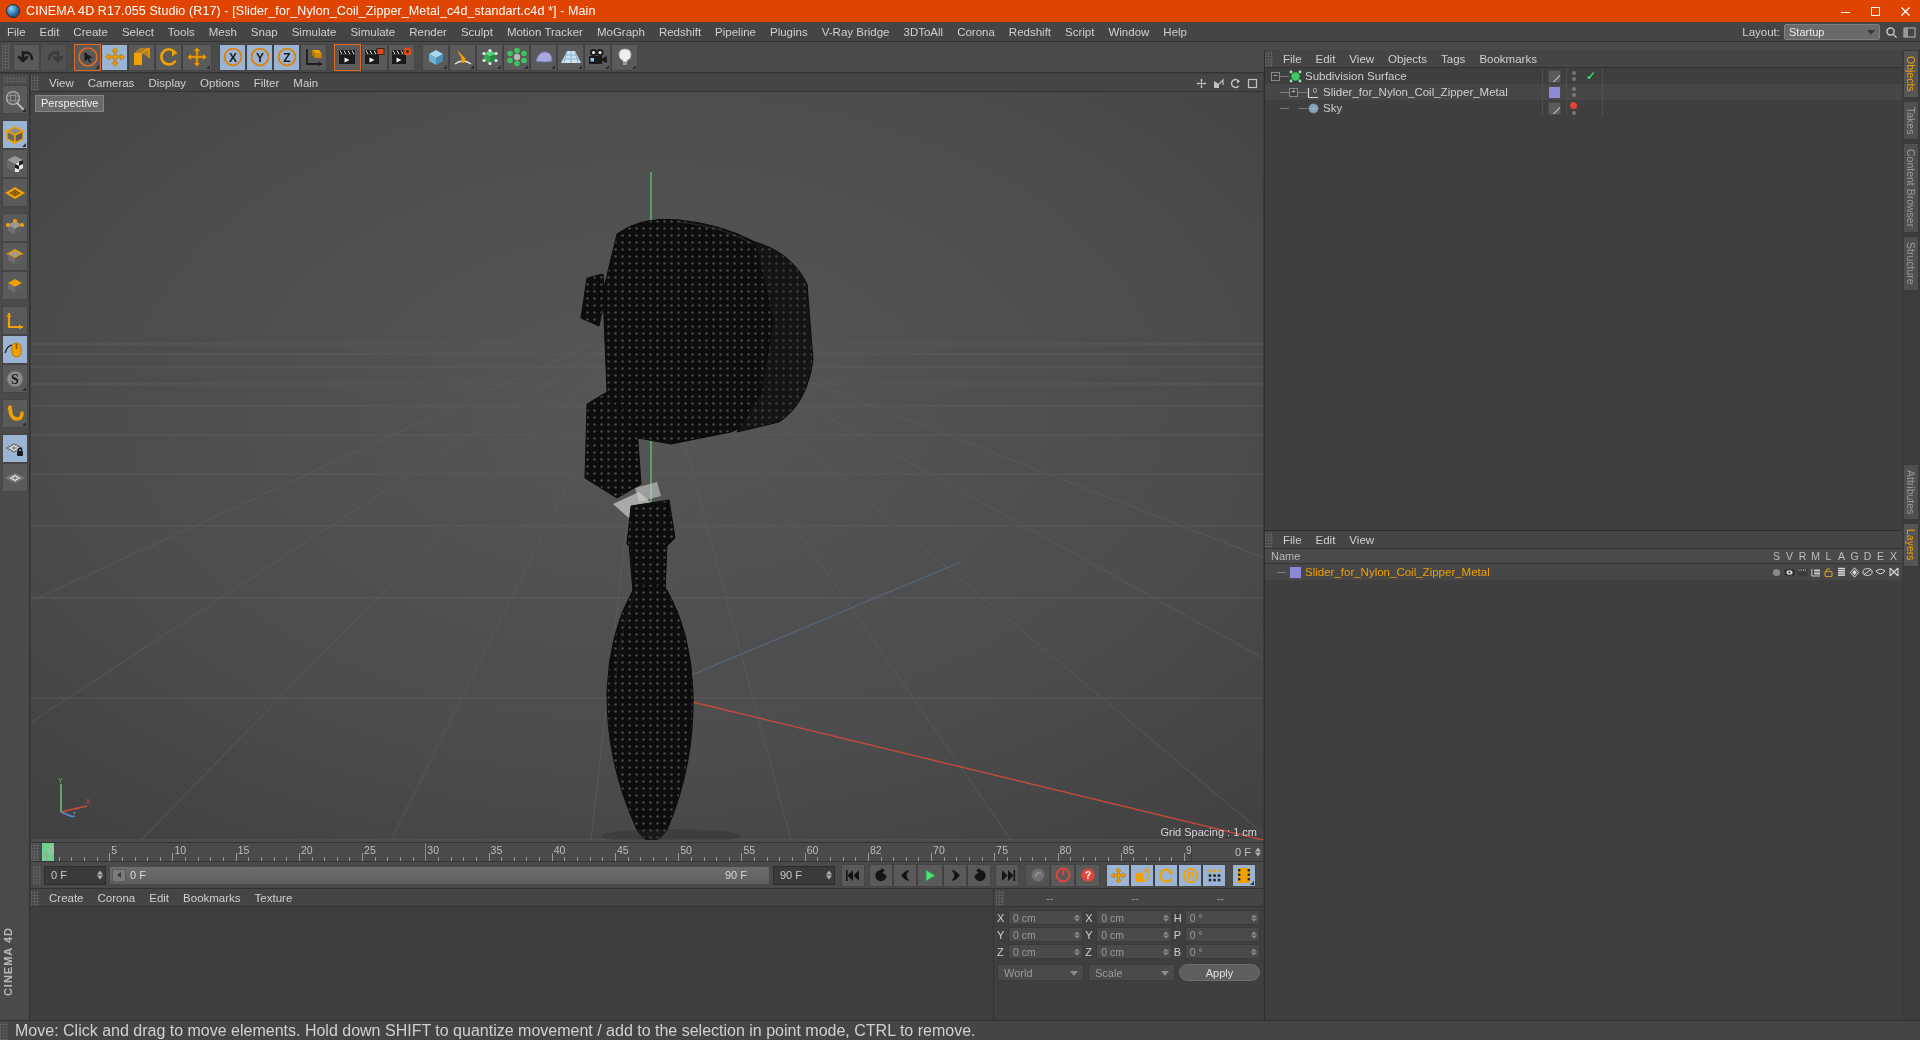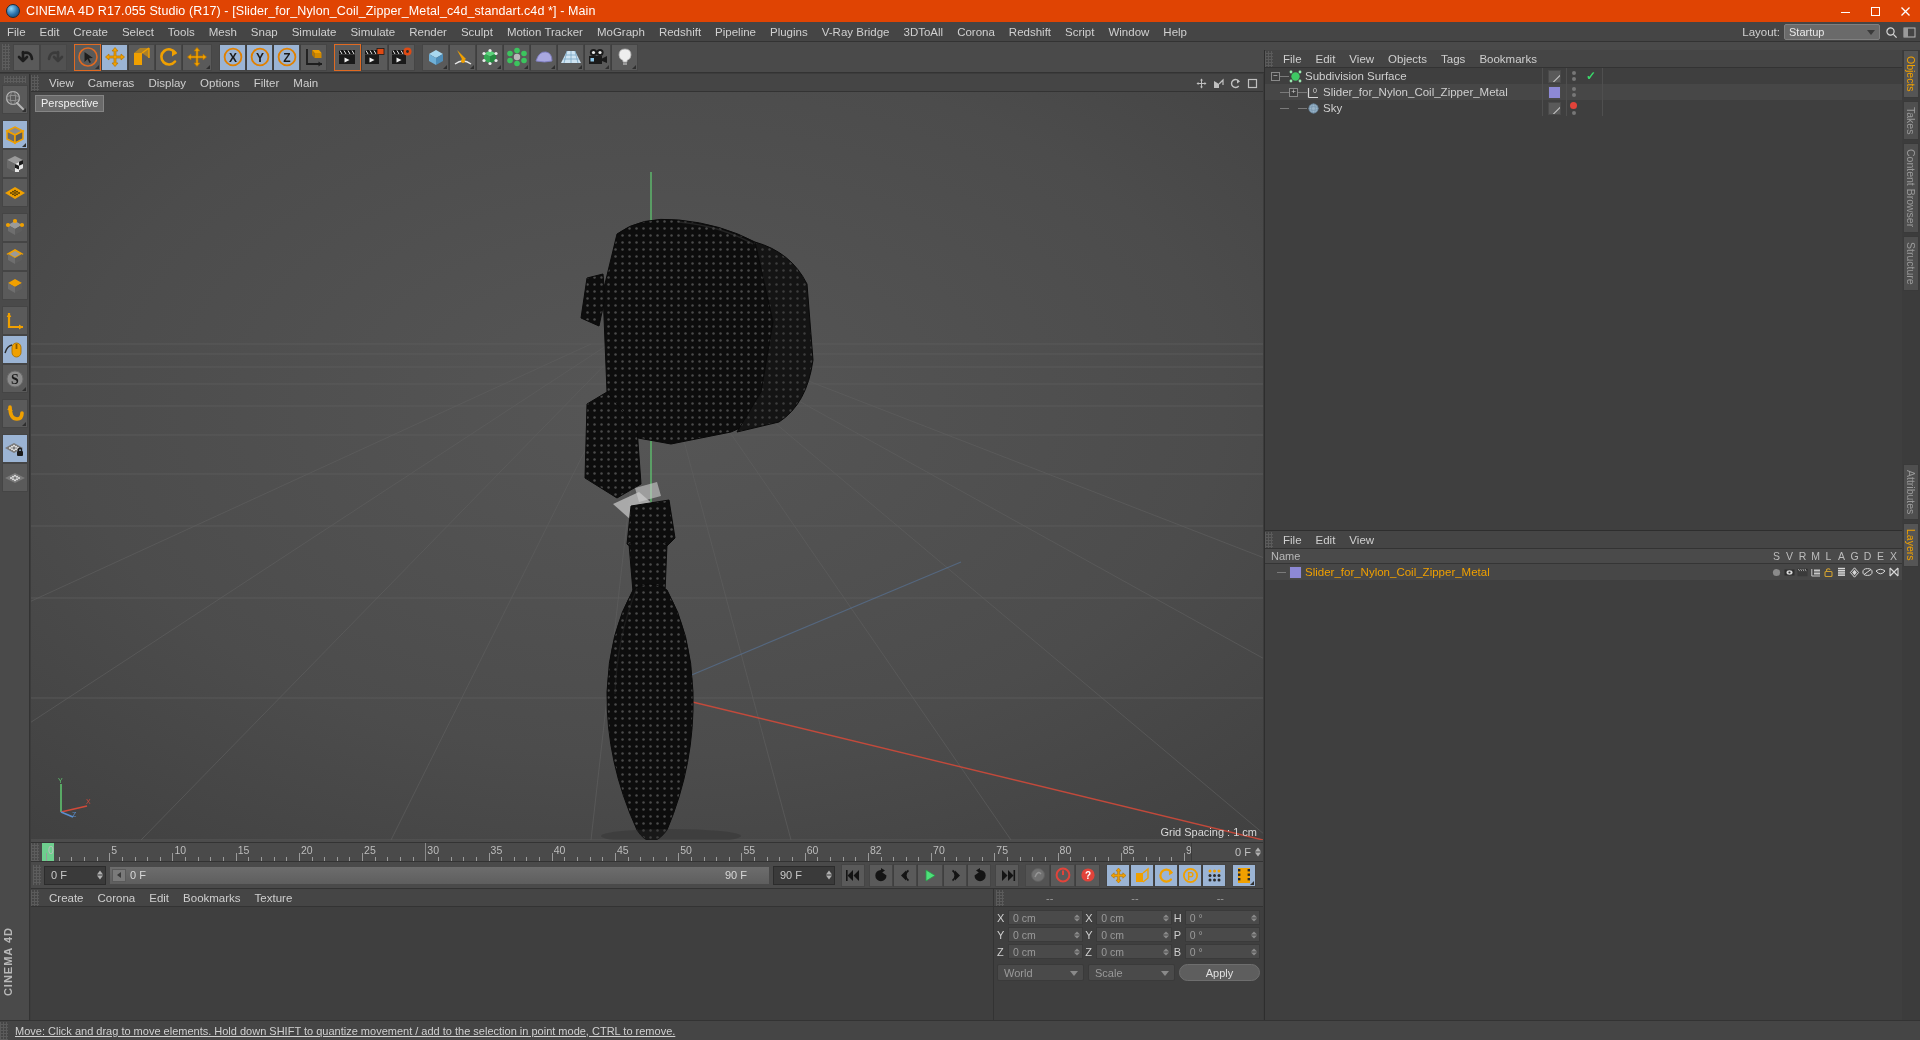--- a/index.html
+++ b/index.html
@@ -375,21 +375,21 @@
     padding: 5px 1px; text-align: center;
   }
   .edge-tab.active { color: #f0a000; background: #555; }
 
   
   .statusbar {
     position: absolute; left: 0; bottom: 0; width: 1920px; height: 20px;
     background: #454545; border-top: 1px solid #333;
     display: flex; align-items: center;
   }
-  .status-text { font-size: 11px; color: #d0d0d0; padding-left: 4px; text-decoration: underline; }
+  .status-text { font-size: 16px; color: #d0d0d0; padding-left: 4px; }
 </style>
 </head>
 <body>
 
 <div id="app">
 
   <div class="titlebar">
     <div class="c4d-logo"></div>
     <div class="title-text">CINEMA 4D R17.055 Studio (R17) - [Slider_for_Nylon_Coil_Zipper_Metal_c4d_standart.c4d *] - Main</div>
     <div class="win-btns">

